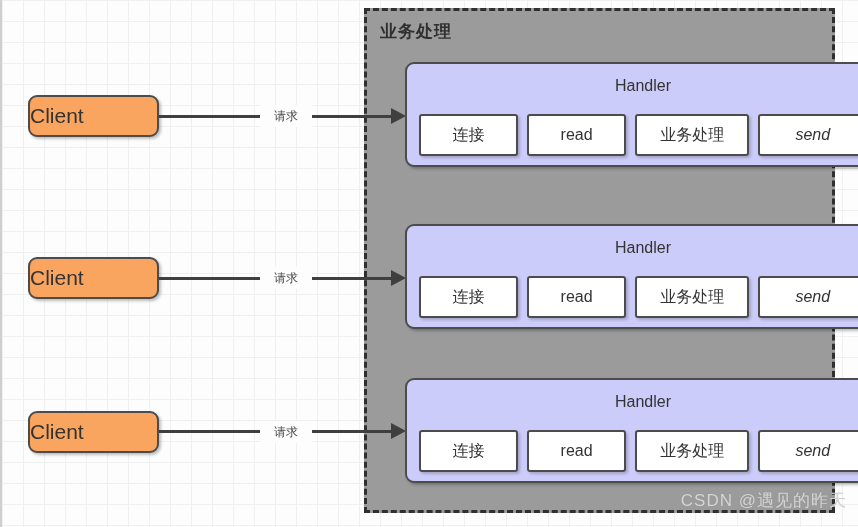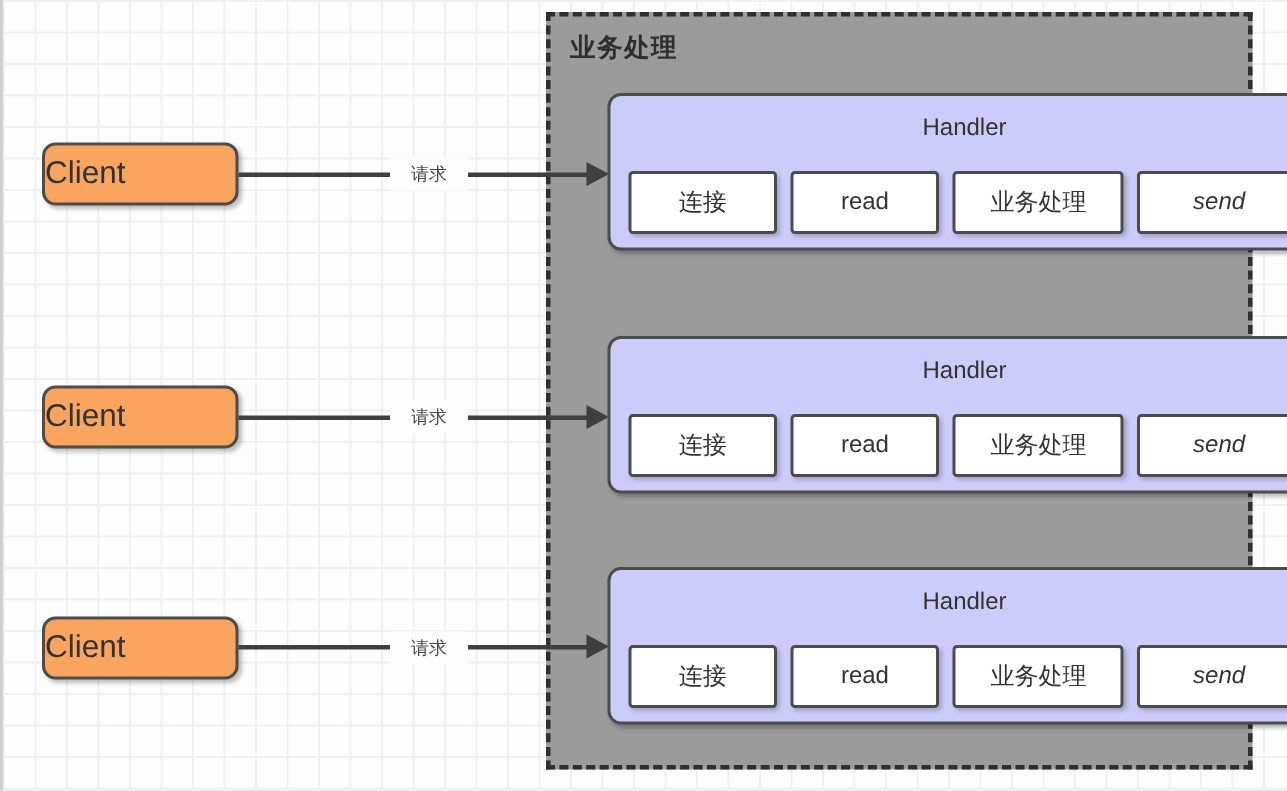--- a/index.html
+++ b/index.html
@@ -214,14 +214,15 @@
   <div class="handler h3">
     <div class="handler-title">Handler</div>
     <div class="steps">
       <div class="step">连接</div>
       <div class="step">read</div>
       <div class="step wide">业务处理</div>
       <div class="step semi">send</div>
     </div>
   </div>
 
+  <div class="watermark">CSDN @遇见的昨天</div>
 
 </div>
 
 </body></html>

